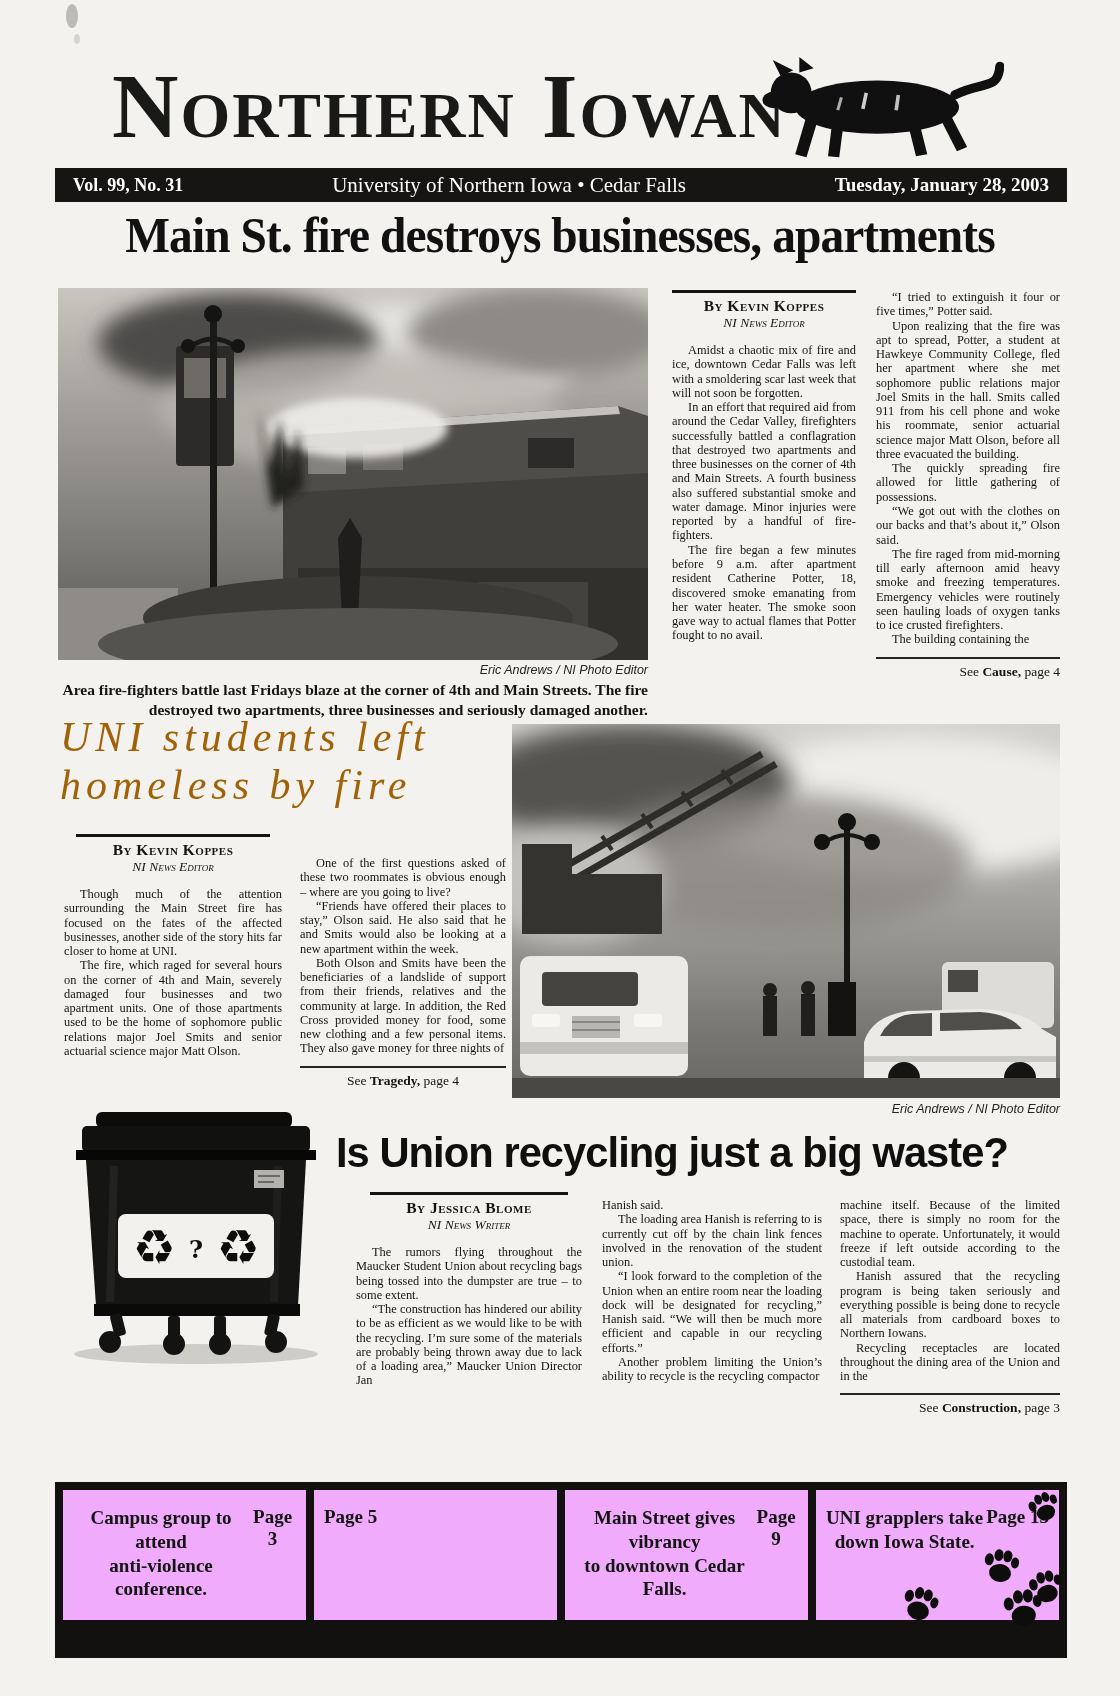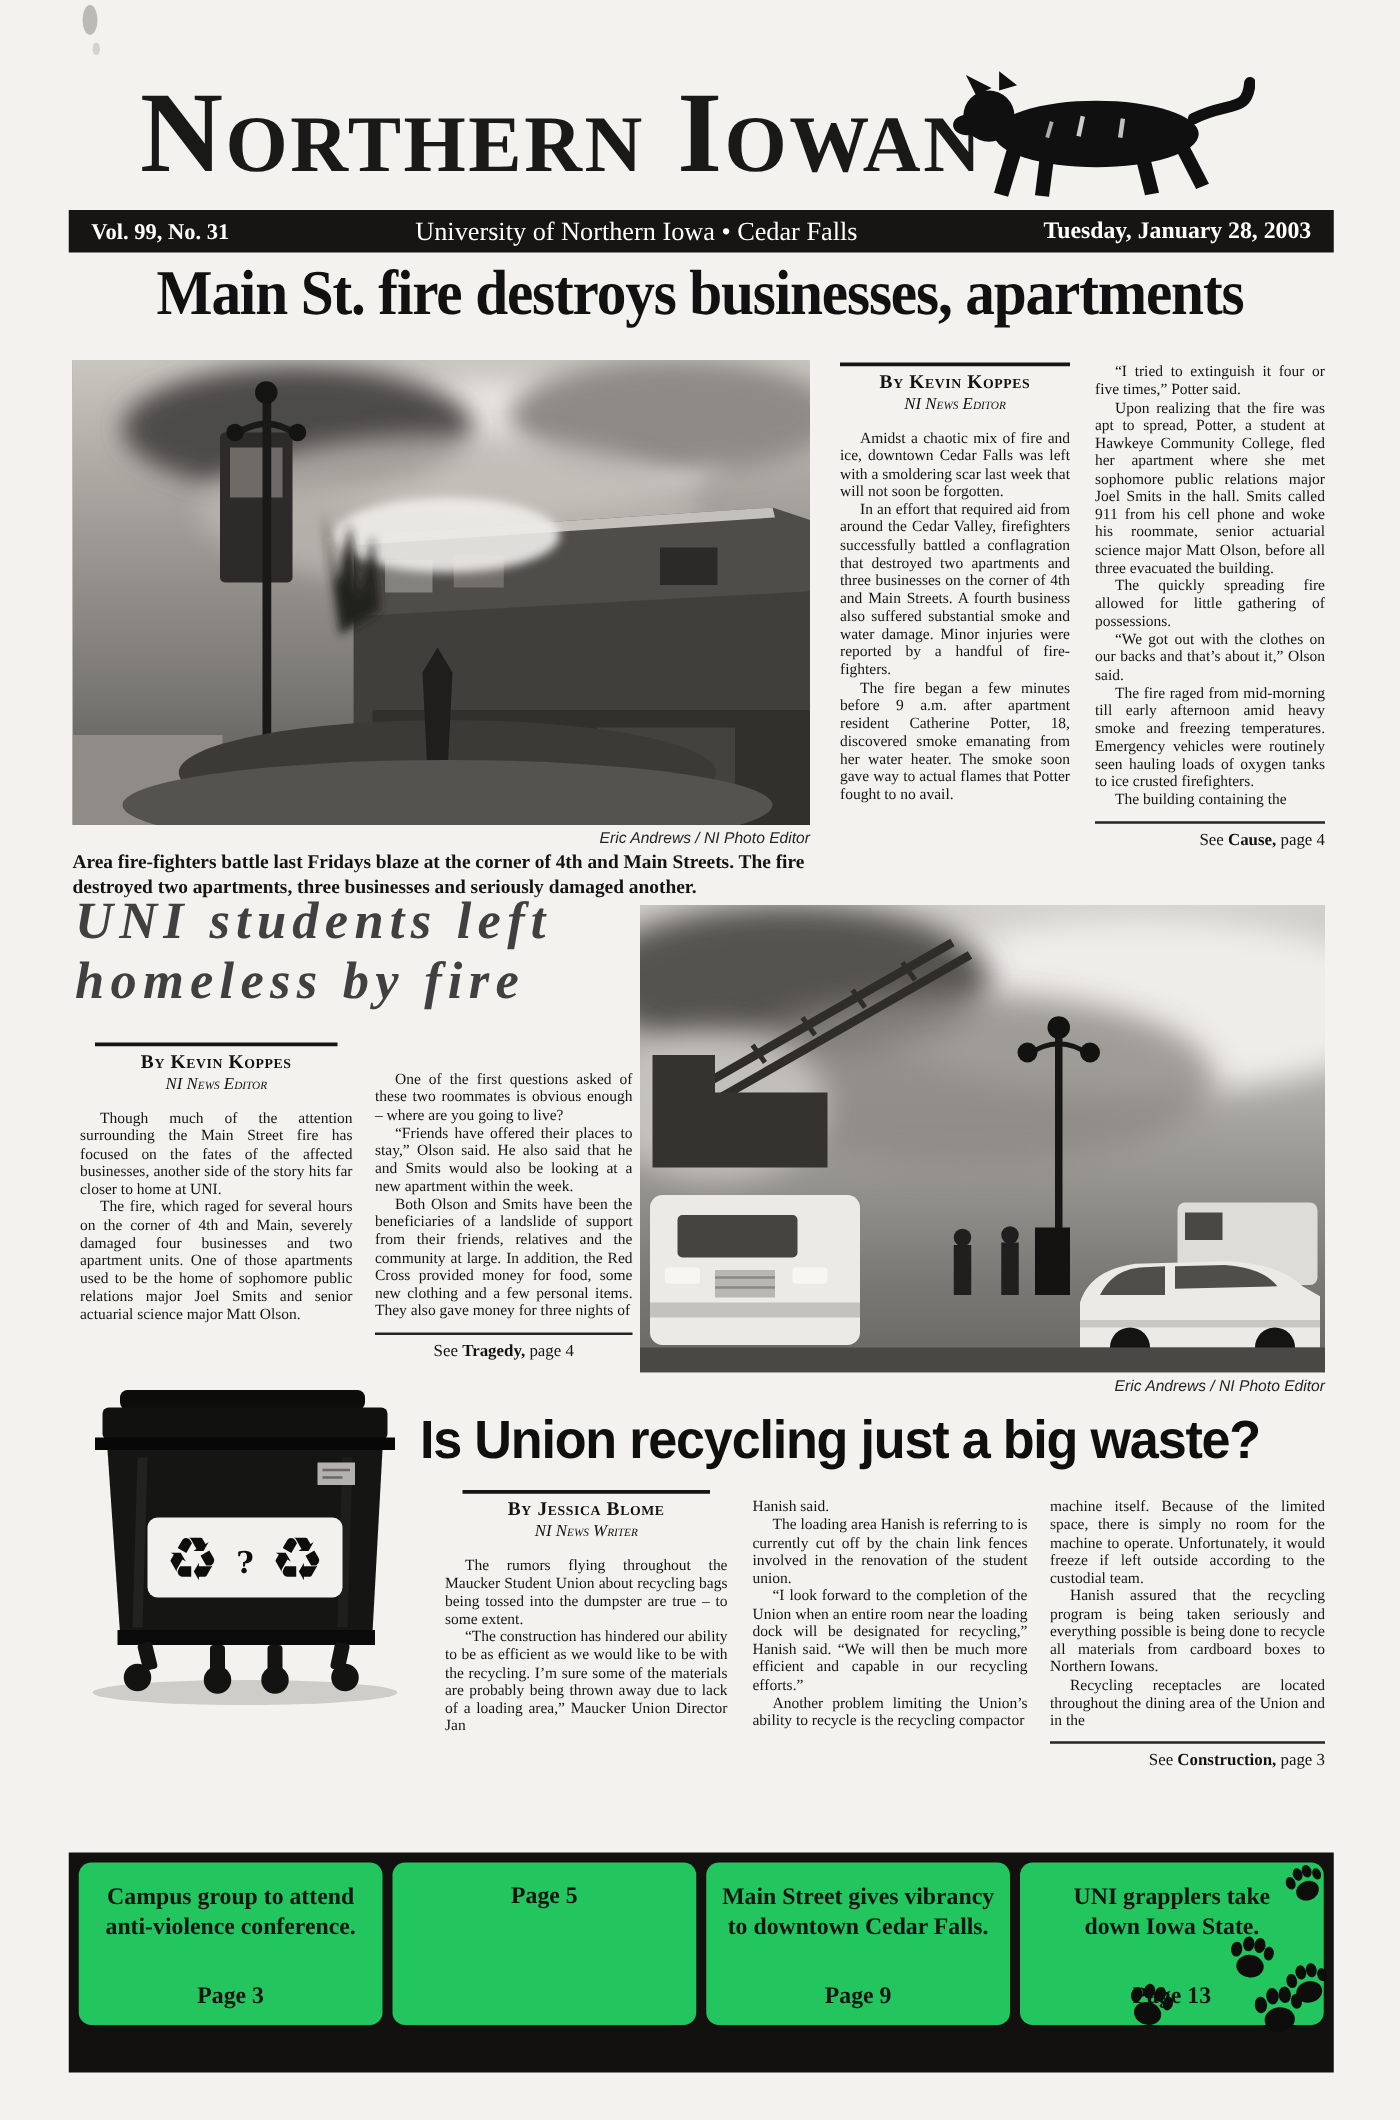--- a/index.html
+++ b/index.html
@@ -21,44 +21,44 @@
   .infobar .date{font-size:19px;font-weight:bold;}
 
   .lead-headline{margin:0;text-align:center;font-size:51px;font-weight:bold;letter-spacing:-1px;
                  transform:scaleX(0.93);transform-origin:center;white-space:nowrap;color:#111;}
 
   
   .photo{background:#8a8884;overflow:hidden;}
   .photo svg{display:block;width:100%;height:100%;}
   .credit{font-family:"Liberation Sans","DejaVu Sans",sans-serif;font-style:italic;font-size:12.5px;
           color:#242423;text-align:right;}
-  .caption{font-size:15.5px;font-weight:bold;line-height:1.3;}
+  .caption{font-size:15.5px;font-weight:bold;line-height:1.3;text-align:right;}
 
   
   .col p{margin:0;font-size:12.4px;line-height:1.15;text-align:justify;text-indent:16px;}
   .col p.noindent{text-indent:0;}
   .byline{border-top:3px solid #141413;text-align:center;padding-top:4px;margin-bottom:12px;}
   .byline .by{font-weight:bold;font-variant:small-caps;font-size:15.5px;letter-spacing:.5px;}
   .byline .role{font-style:italic;font-variant:small-caps;font-size:13.5px;}
   .jump{margin-top:10px;border-top:2px solid #242423;padding-top:5px;font-size:13.5px;}
   .jump b{font-weight:bold;}
   .jump-right{text-align:right;}
   .jump-center{text-align:center;}
 
   
-  .h-homeless{font-size:42px;font-weight:bold;font-style:italic;letter-spacing:5px;line-height:1;color:#404040;white-space:nowrap;}
+  .h-homeless{font-size:42px;font-weight:normal;font-style:italic;letter-spacing:5px;line-height:1;color:#a16207;white-space:nowrap;}
 
   
   .h-recycle{font-family:"Liberation Sans","DejaVu Sans",sans-serif;font-size:43px;font-weight:bold;
              letter-spacing:-1px;transform:scaleX(0.97);transform-origin:left;white-space:nowrap;color:#0f0f0e;}
 
   
   .teasers{background:#121110;display:flex;gap:8px;padding:8px 8px 38px 8px;box-sizing:border-box;}
-  .teaser-cell{flex:1;background:#22c55e;display:flex;flex-direction:column;justify-content:space-between;
-               text-align:center;padding:16px 10px 12px;position:relative;overflow:visible;border-radius:10px;}
+  .teaser-cell{flex:1;background:#f0abfc;display:flex;flex-direction:row;justify-content:space-between;
+               text-align:center;padding:16px 10px 12px;position:relative;overflow:visible;}
   .teaser-title{font-size:19px;font-weight:bold;line-height:1.25;white-space:pre-line;}
   .teaser-page{font-size:19px;font-weight:bold;}
   .paw{position:absolute;}
   .paw svg{display:block;width:100%;height:100%;}
 
   .smudge{position:absolute;background:#55534f;border-radius:50%;opacity:.35;}
 </style>
 </head>
 <body>
 

